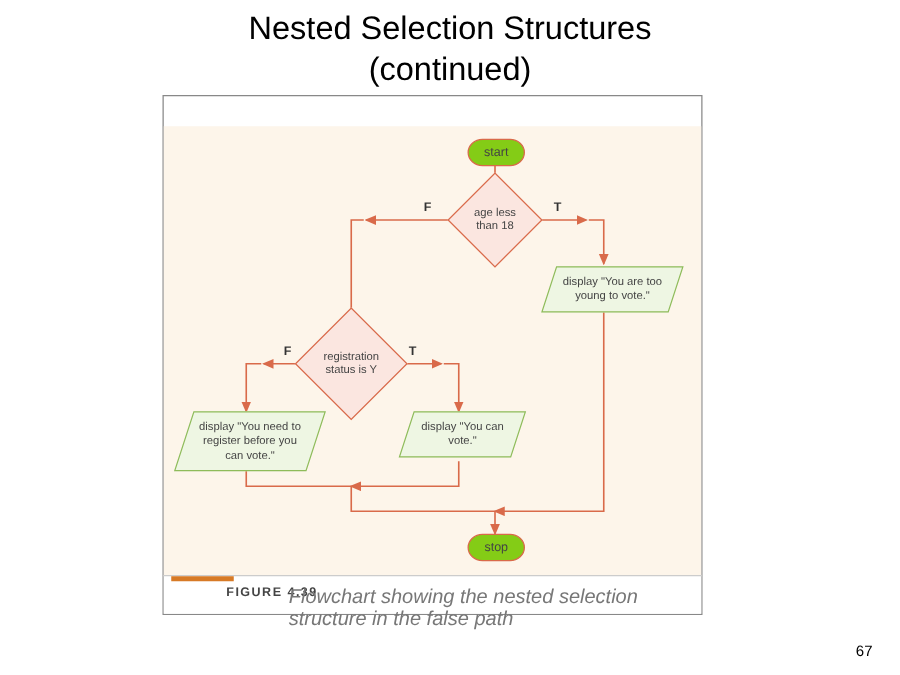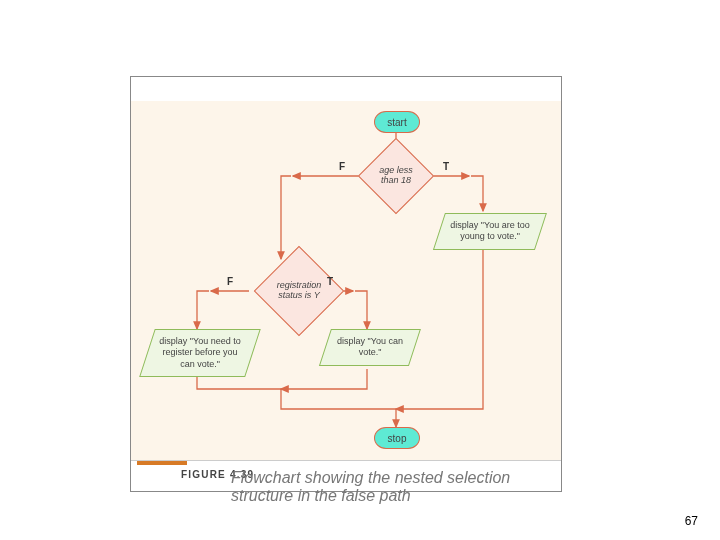--- a/index.html
+++ b/index.html
@@ -8,34 +8,38 @@
   .figure-frame{position:absolute;left:130px;top:76px;width:430px;height:414px;border:1px solid #888;background:#fff;}
   .fc-header{background:#446a96;color:#fff;font-size:13px;font-weight:bold;padding:4px 8px;}
   .canvas{position:absolute;left:0;top:24px;right:0;bottom:30px;background:#fdf5ea;}
   .fig-caption{position:absolute;left:0;right:0;bottom:0;height:30px;background:#fff;border-top:1px solid #ccc;}
   .fig-rule{position:absolute;left:6px;top:0;width:50px;height:4px;background:#d77a26;}
   .fig-label{position:absolute;left:8px;top:8px;font-size:10px;letter-spacing:1.2px;color:#444;font-weight:bold;padding-left:42px;}
   .fig-desc{position:absolute;left:100px;top:8px;font-size:16px;color:#777;font-style:italic;}
   .footer-l{position:absolute;left:18px;bottom:12px;font-size:12px;}
   .footer-r{position:absolute;right:22px;bottom:12px;font-size:12px;}
 
-  .terminator{position:absolute;background:#5eead4;border:1px solid #d96a4a;border-radius:12px/50%;font-size:10px;color:#444;display:flex;align-items:center;justify-content:center;text-align:left;}
+  .terminator{position:absolute;background:#84cc16;border:1px solid #d96a4a;border-radius:12px/50%;font-size:10px;color:#444;display:flex;align-items:center;justify-content:center;text-align:left;}
   .decision{position:absolute;font-size:9px;color:#444;}
   .decision .dbg{position:absolute;inset:0;background:#fbe6e0;border:1px solid #d96a4a;transform:rotate(45deg);}
-  .decision .dtxt{position:absolute;inset:0;display:flex;align-items:center;justify-content:center;text-align:center;padding:0 2px;line-height:1.1;font-style:italic;}
+  .decision .dtxt{position:absolute;inset:0;display:flex;align-items:center;justify-content:center;text-align:center;padding:0 2px;line-height:1.1;}
   .process{position:absolute;background:#eef6e3;border:1px solid #8fbb5a;transform:skewX(-18deg);}
   .process .ptxt{transform:skewX(18deg);font-size:9px;color:#444;padding:6px 6px;text-align:center;line-height:1.25;}
   .tf-lbl{position:absolute;font-size:10px;font-weight:bold;color:#333;}
   svg.lines{position:absolute;left:0;top:0;}
 </style>
 </head>
 <body>
 
 <div class="slide">
 
+  <div class="title">
+    <span>Nested Selection Structures</span><br>
+    <span>(continued)</span>
+  </div>
 
   <div class="figure-frame">
 
     <div class="canvas">
 
       <svg class="lines" width="430" height="360">
         <defs>
           <marker id="ar" markerWidth="7" markerHeight="7" refX="6" refY="3" orient="auto">
             <path d="M0,0 L7,3 L0,6 Z" fill="#d96a4a"></path>
           </marker>
@@ -66,21 +70,21 @@
         <div class="dbg"></div>
         <div class="dtxt">age less than 18</div>
       </div>
       <div class="tf-lbl" style="left:208px;top:60px;">F</div>
       <div class="tf-lbl" style="left:312px;top:60px;">T</div>
 
       <div class="process" style="left:308px;top:112px;width:100px;">
         <div class="ptxt">display "You are too young to vote."</div>
       </div>
 
-      <div class="decision" style="left:136px;top:158px;width:64px;height:64px;">
+      <div class="decision" style="left:118px;top:158px;width:64px;height:64px;">
         <div class="dbg"></div>
         <div class="dtxt">registration status is Y</div>
       </div>
       <div class="tf-lbl" style="left:96px;top:175px;">F</div>
       <div class="tf-lbl" style="left:196px;top:175px;">T</div>
 
       <div class="process" style="left:16px;top:228px;width:104px;">
         <div class="ptxt">display "You need to register before you can vote."</div>
       </div>
 

